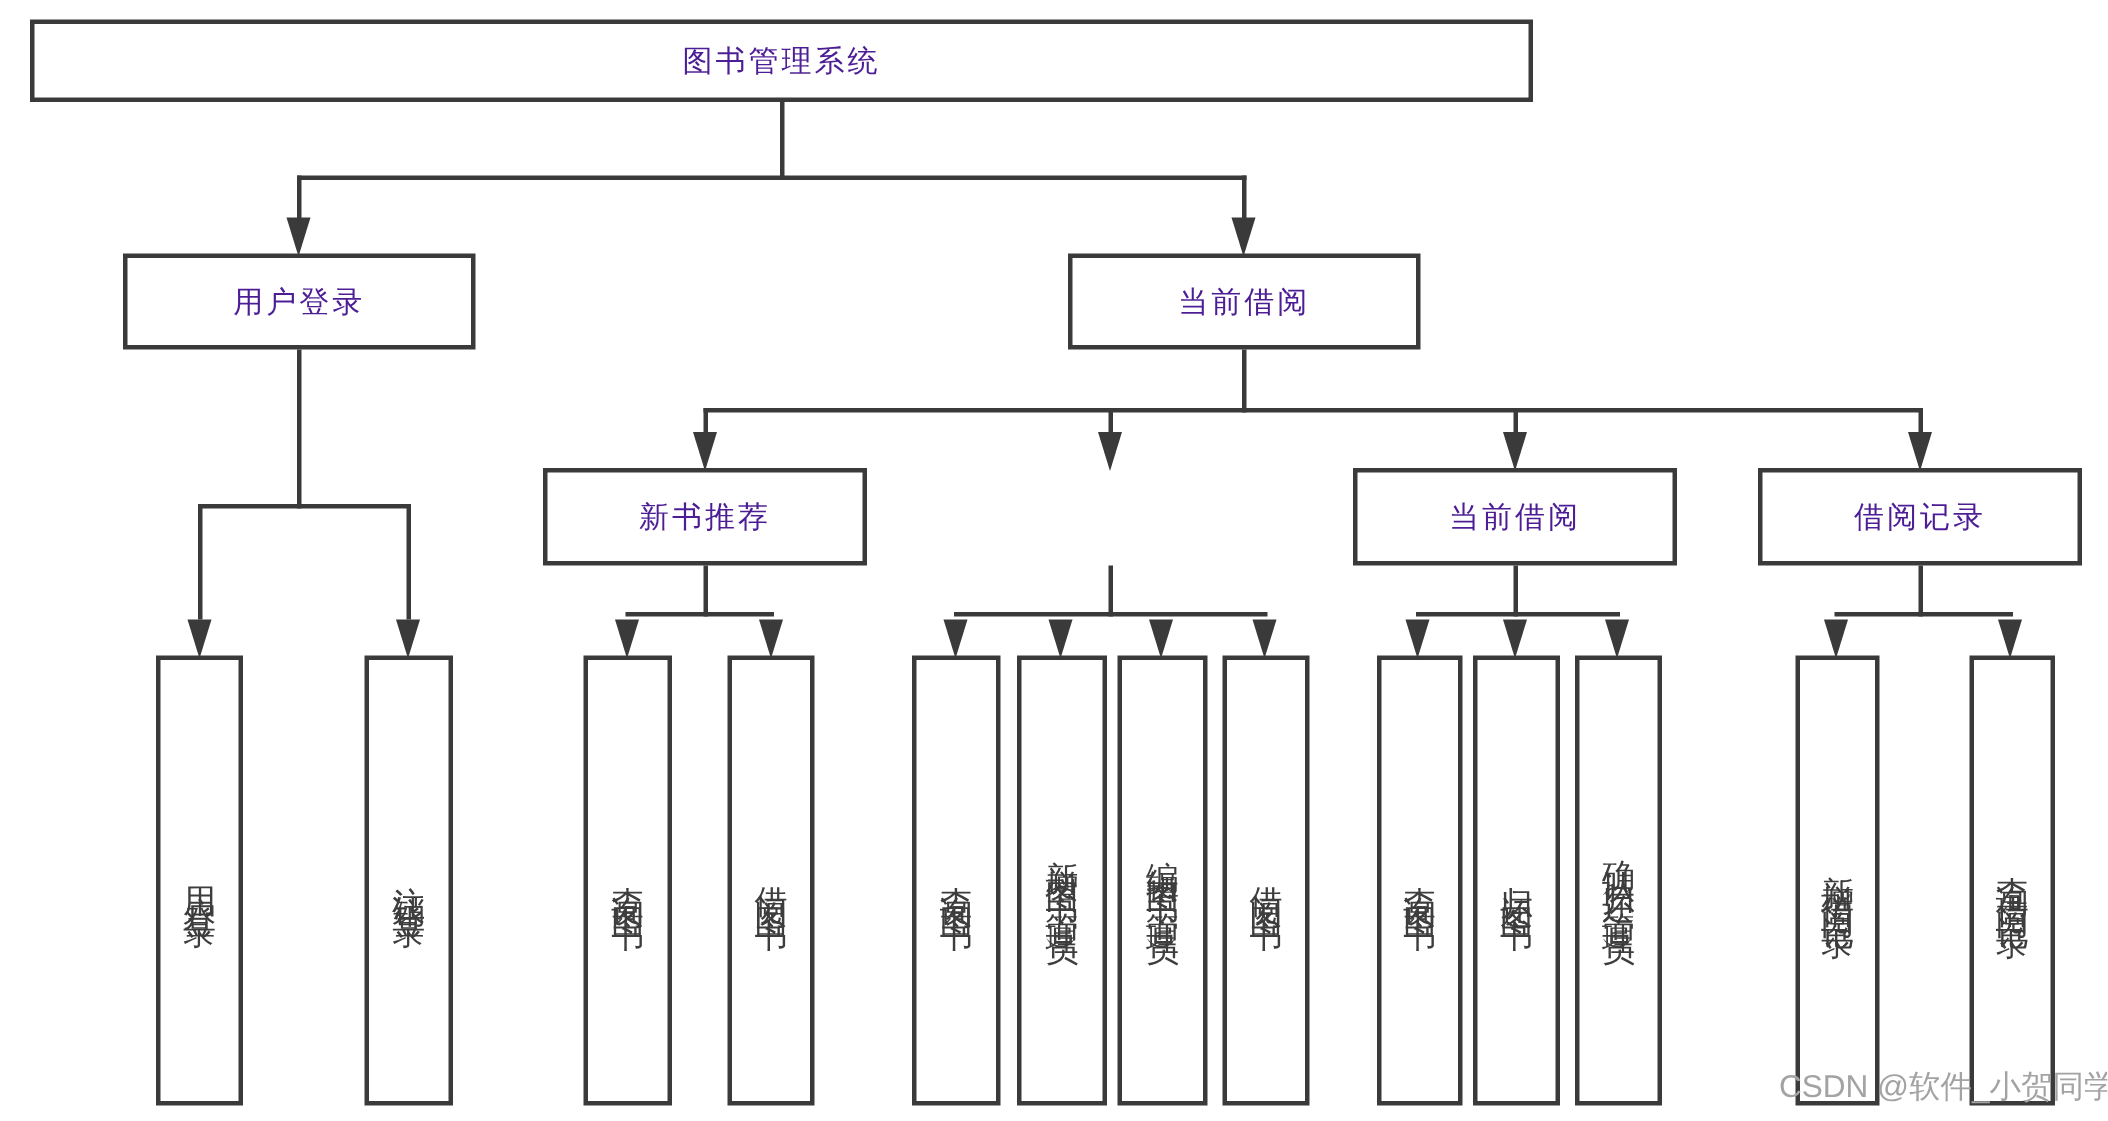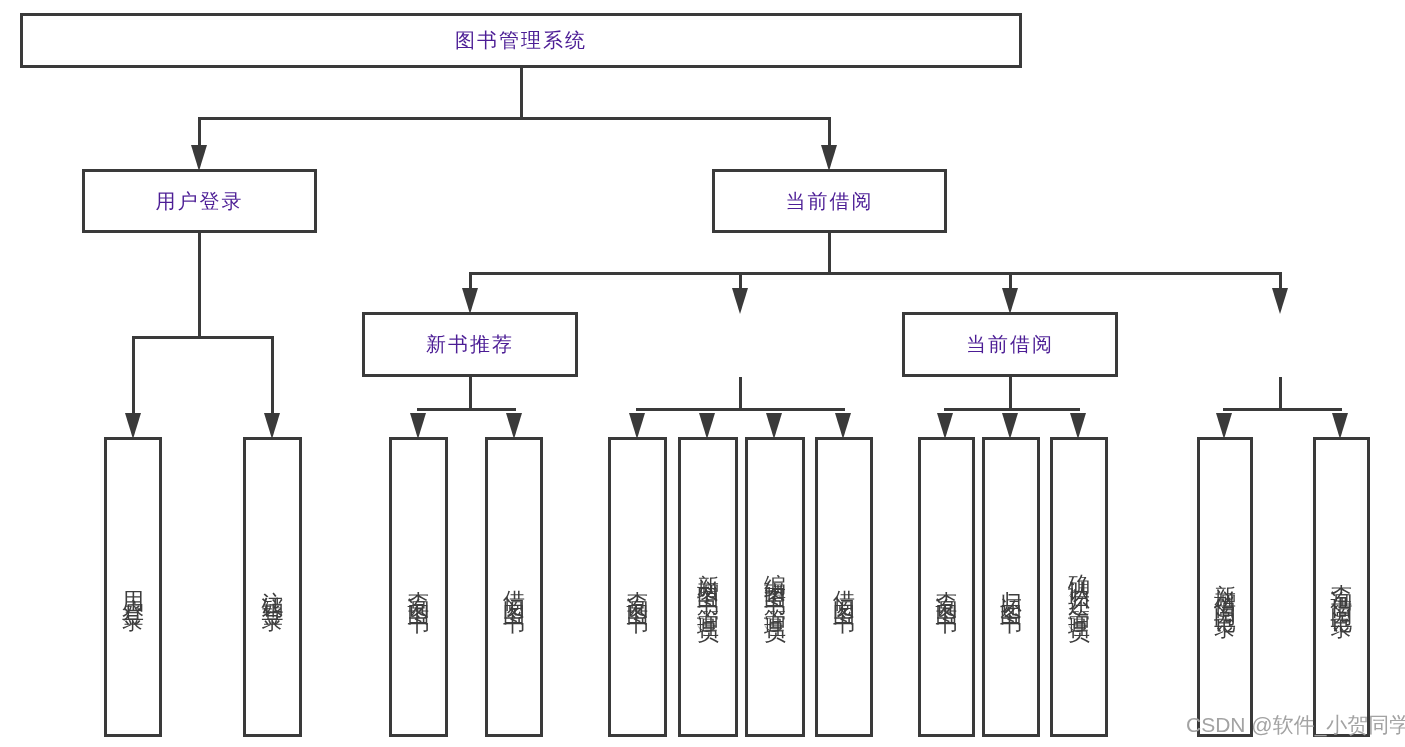--- a/index.html
+++ b/index.html
@@ -43,20 +43,23 @@
 
   <div class="box h" style="left:712px;top:169px;width:235px;height:64px">
     <span>当前借阅</span>
   </div>
 
   <div class="box h" style="left:362px;top:312px;width:216px;height:65px">
     <span>新书推荐</span>
   </div>
   <div class="box h" style="left:902px;top:312px;width:216px;height:65px">
     <span>当前借阅</span>
+  </div>
+  <div class="box h" style="left:1172px;top:312px;width:216px;height:65px">
+    <span>借阅记录</span>
   </div>
 
   <div class="box v" style="left:104px;top:437px;width:58px;height:300px">
     <span>用户登录</span>
   </div>
   <div class="box v" style="left:243px;top:437px;width:59px;height:300px">
     <span>注销登录</span>
   </div>
 
   <div class="box v" style="left:389px;top:437px;width:59px;height:300px">

